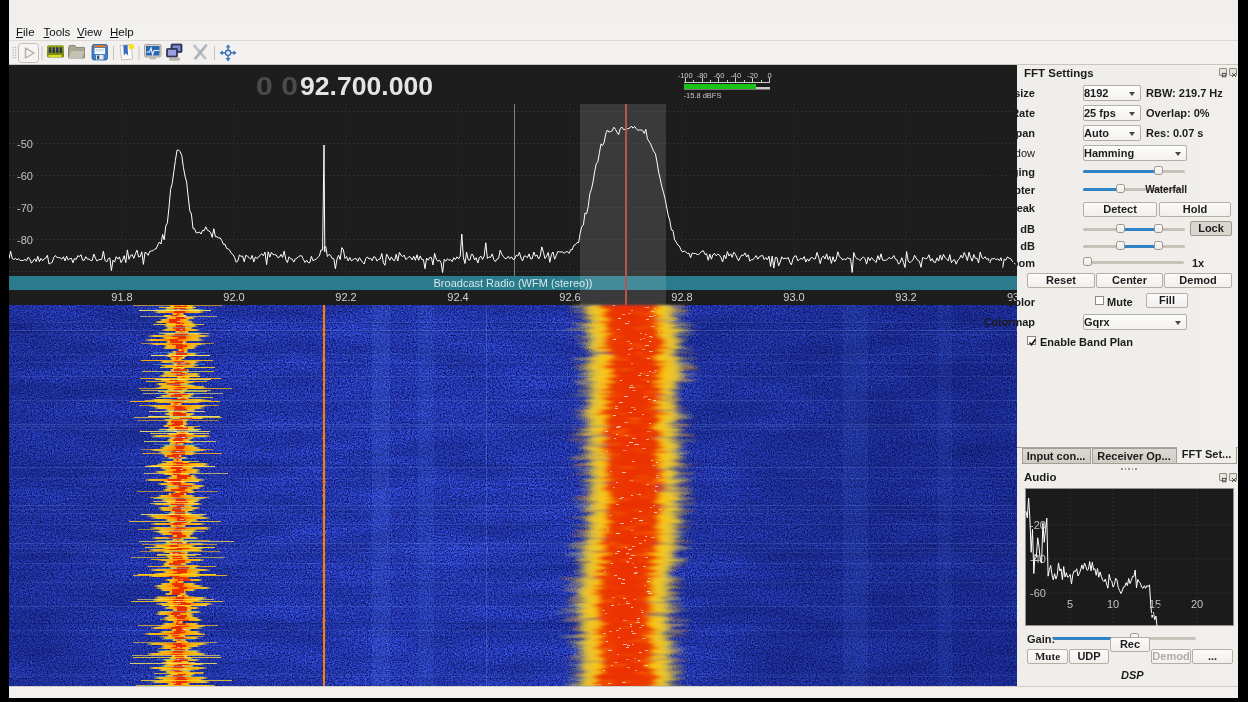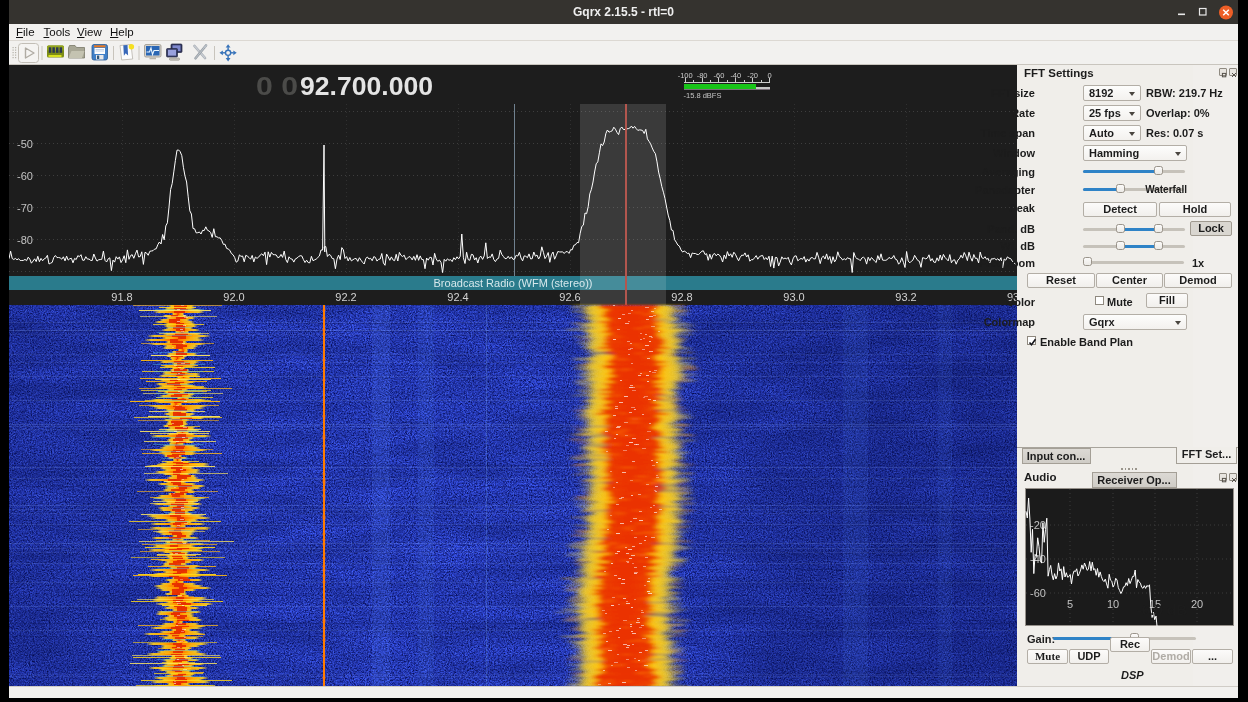--- a/index.html
+++ b/index.html
@@ -14,49 +14,41 @@
   border-bottom:1px solid #c9c5be; }
 #statusbar { position:absolute; left:0; top:686px; width:100%; height:12px; background:#f2f1ef;
   border-top:1px solid #d0ccc6; }
 #left { position:absolute; left:0; top:65px; width:1008px; height:621px; background:#1d1d1d; }
 #panel { position:absolute; left:1008px; top:65px; width:176px; height:621px; background:#f0eeea;
   font-size:11px; color:#1c1c1c; }
 .lbl { position:absolute; font-weight:bold; color:#1c1c1c; white-space:nowrap; }
 .rlbl { position:absolute; font-weight:bold; color:#1c1c1c; text-align:right; white-space:nowrap; }
 .combo { position:absolute; height:16px; background:linear-gradient(#fdfdfc,#f3f1ee);
   border:1px solid #b3aea6; border-radius:2px; font-size:11px; font-weight:bold;
-  line-height:14px; padding-left:5px; color:#1c1c1c; }
+  line-height:14px; color:#1c1c1c; }
 .combo .arr { position:absolute; right:5px; top:6px; width:0; height:0;
   border-left:3.5px solid transparent; border-right:3.5px solid transparent; border-top:4px solid #4a4640; }
 .btn { position:absolute; height:15px; background:linear-gradient(#fcfbfa,#f1efec);
   border:1px solid #b3aea6; border-radius:2px; font-size:11px; font-weight:bold;
   text-align:center; color:#1c1c1c; }
 .btn.pressed { background:#d9d6d0; border-color:#a09a90; }
 .track { position:absolute; height:3px; background:#c6c2ba; border-radius:2px; }
 .tfill { position:absolute; height:3px; background:#2f83c7; border-radius:2px; }
 .handle { position:absolute; width:9px; height:9px; background:linear-gradient(#fbfaf9,#eceae6);
   border:1px solid #9a948b; border-radius:2.5px; }
 .cb { position:absolute; width:9px; height:9px; background:#fff; border:1px solid #8f897f; }
 .dockbtn { position:absolute; width:8px; height:8px; border:1px solid #8f8a81; border-radius:1px;
   background:#e8e5e0; }
 .tab { position:absolute; height:16px; background:linear-gradient(#dcd9d4,#cfccc6);
   border:1px solid #a49f96; font-size:11px; font-weight:bold; text-align:center;
   color:#1c1c1c; line-height:15px; }
 .tab.active { background:#f0eeea; border-top:none; height:17px; }
 </style></head>
 <body>
 <div id="win">
- <div id="title">Gqrx 2.15.5 - rtl=0
-   <svg style="position:absolute;right:0;top:0" width="120" height="24">
-     <rect x="60" y="13.5" width="7" height="1.6" fill="#e8e8e8"></rect>
-     <rect x="81.5" y="8.5" width="6.5" height="6.5" fill="none" stroke="#e8e8e8" stroke-width="1.2"></rect>
-     <circle cx="108" cy="12.5" r="7" fill="#ed5e26"></circle>
-     <path d="M105.2 9.7 L110.8 15.3 M110.8 9.7 L105.2 15.3" stroke="#fff" stroke-width="1.5"></path>
-   </svg>
- </div>
  <div id="menubar">
       <span style="left:7px"><u>F</u>ile</span>
       <span style="left:34.5px"><u>T</u>ools</span>
       <span style="left:68px"><u>V</u>iew</span>
       <span style="left:101px"><u>H</u>elp</span>
     </div>
  <div id="toolbar">
   <svg width="250" height="24" style="position:absolute;left:0;top:0">
     <rect x="3.5" y="6.0" width="1.2" height="1.2" fill="#b6b2aa"></rect>
 <rect x="6.0" y="6.0" width="1.2" height="1.2" fill="#b6b2aa"></rect>
@@ -1899,21 +1891,21 @@
         </svg></div>
 <div class="rlbl" style="right:158px;top:22px;font-weight:bold;">FFT size</div>
 <div class="combo" style="left:66px;top:20px;width:58px;">8192<span class="arr"></span></div>
 <div class="lbl" style="left:129px;top:22px;font-weight:bold;">RBW: 219.7 Hz</div>
 <div class="rlbl" style="right:158px;top:42px;font-weight:bold;">Rate</div>
 <div class="combo" style="left:66px;top:40px;width:58px;">25 fps<span class="arr"></span></div>
 <div class="lbl" style="left:129px;top:42px;font-weight:bold;">Overlap: 0%</div>
 <div class="rlbl" style="right:158px;top:62px;font-weight:bold;">Time span</div>
 <div class="combo" style="left:66px;top:60px;width:58px;">Auto<span class="arr"></span></div>
 <div class="lbl" style="left:129px;top:62px;font-weight:bold;">Res: 0.07 s</div>
-<div class="rlbl" style="right:158px;top:82px;font-weight:bold;text-align:right;">Window</div>
+<div class="rlbl" style="right:158px;top:82px;font-weight:normal;text-align:right;">Window</div>
 <div class="combo" style="left:66px;top:80px;width:104px;">Hamming<span class="arr"></span></div>
 <div class="rlbl" style="right:158px;top:101px;font-weight:bold;">Averaging</div>
 <div class="track" style="left:66px;top:105.0px;width:102px;"></div>
 <div class="tfill" style="left:66px;top:105.0px;width:76px;"></div>
 <div class="handle" style="left:136.5px;top:101.0px;"></div>
 <div class="rlbl" style="right:158px;top:119px;font-weight:bold;">Panadapter</div>
 <div class="track" style="left:66px;top:122.5px;width:101px;"></div>
 <div class="tfill" style="left:66px;top:122.5px;width:38px;"></div>
 <div class="handle" style="left:98.5px;top:118.5px;"></div>
 <div class="lbl" style="right:6px;top:119px;left:auto;font-size:10px;">Waterfall</div>
@@ -1943,21 +1935,21 @@
 <div class="lbl" style="left:90px;top:231px;font-weight:bold;">Mute</div>
 <div class="btn" style="left:129px;top:228px;width:42px;height:15px;line-height:13px;">Fill</div>
 <div class="rlbl" style="right:158px;top:251px;font-weight:bold;">Colormap</div>
 <div class="combo" style="left:66px;top:248.5px;width:104px;">Gqrx<span class="arr"></span></div>
 <div class="cb" style="left:10px;top:271px;"><svg width="9" height="9">
           <path d="M1.5 4.5 L3.5 6.8 L7.5 1.2" fill="none" stroke="#14141a" stroke-width="1.6"></path>
         </svg></div>
 <div class="lbl" style="left:23px;top:271px;font-weight:bold;">Enable Band Plan</div>
 <div style="position:absolute;left:0;top:382px;width:221px;height:1px;background:#a8a49c;"></div>
 <div class="tab" style="left:4.5px;top:383px;width:69px;">Input con...</div>
-<div class="tab" style="left:74.5px;top:383px;width:85px;margin-top:24px;">Receiver Op...</div>
+<div class="tab" style="left:74.5px;top:383px;width:85px;">Receiver Op...</div>
 <div class="tab active" style="left:159px;top:382px;width:61px;">FFT Set...</div>
 <div style="position:absolute;left:104px;top:403px;width:16px;height:2px;background:repeating-linear-gradient(90deg,#9a958c 0 1.5px,transparent 1.5px 3.5px);"></div>
 <div class="lbl" style="left:7px;top:406px;font-weight:bold;font-size:11.5px;">Audio</div>
 <div class="dockbtn" style="left:202px;top:408px;"><svg width="8" height="8">
           <rect x="2.4" y="2.4" width="3.4" height="3.4" fill="none" stroke="#55504a" stroke-width="1"></rect>
         </svg></div>
 <div class="dockbtn" style="left:212px;top:408px;"><svg width="8" height="8">
           <path d="M2 2 L6 6 M6 2 L2 6" stroke="#55504a" stroke-width="1"></path>
         </svg></div>
 <svg width="209" height="138" viewBox="1025 488 209 138" style="position:absolute;left:8px;top:423px;">

